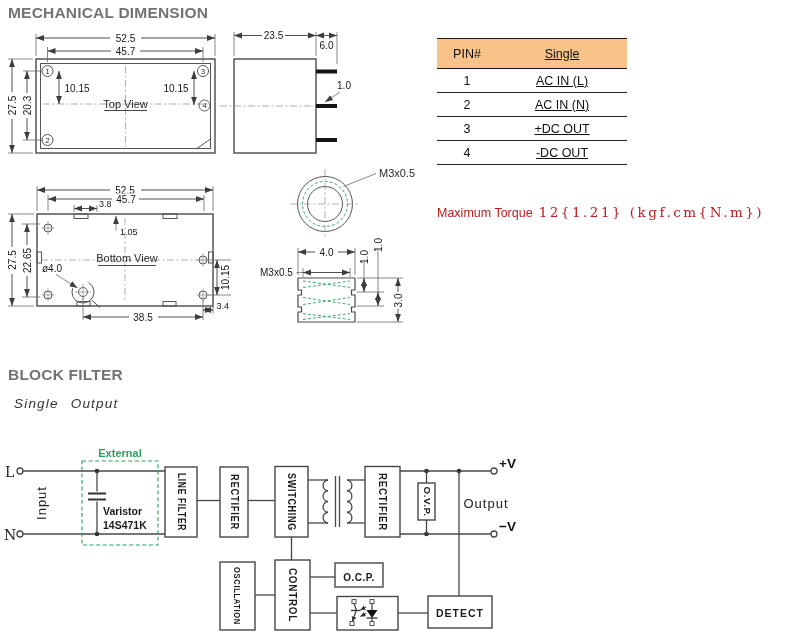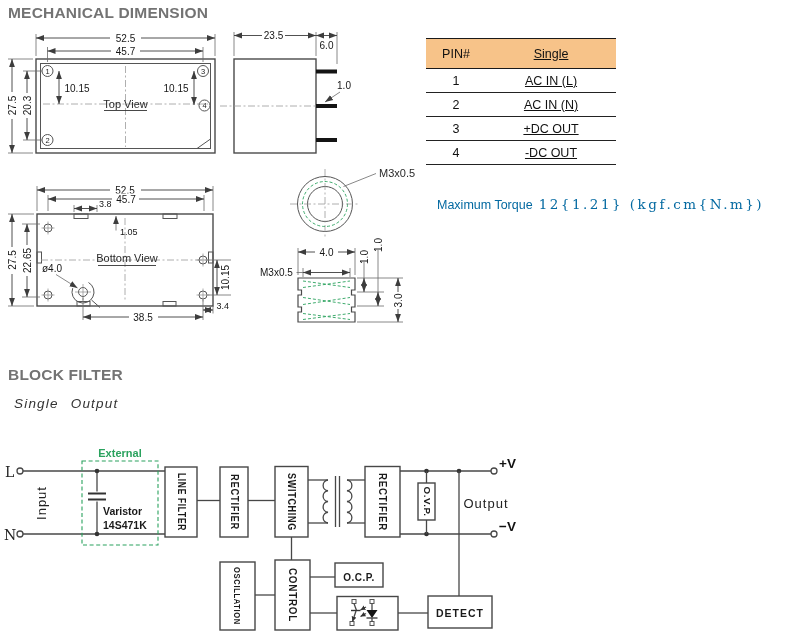--- a/index.html
+++ b/index.html
@@ -5,27 +5,27 @@
   html,body{margin:0;padding:0;}
   body{width:810px;height:640px;position:relative;background:#fff;font-family:"Liberation Sans",sans-serif;overflow:hidden;}
   .sec-title{position:absolute;left:8px;font-size:15.5px;font-weight:bold;color:#737373;letter-spacing:.2px;}
   #mech-title{top:4px;}
   #block-title{top:366px;}
   .subtitle{position:absolute;left:14px;top:396px;font-size:13.5px;color:#333;letter-spacing:1.2px;word-spacing:7px;font-style:italic;}
   svg{position:absolute;left:0;}
   #svg-mech{top:0;}
   #svg-block{top:430px;}
   
-  .pin-table{position:absolute;left:426px;top:38px;width:190px;color:#111;}
+  .pin-table{position:absolute;left:437px;top:38px;width:190px;color:#111;}
   .pt-h{display:flex;align-items:center;height:29px;background:#F7C389;border-top:1.4px solid #1a1a1a;border-bottom:1.4px solid #1a1a1a;font-size:12.5px;}
   .pt-r{display:flex;align-items:center;height:23px;border-bottom:1.2px solid #222;font-size:12.5px;}
   .c1{width:60px;text-align:center;}
   .c2{flex:1;text-align:center;text-decoration:underline;}
   
-  .torque{position:absolute;left:437px;top:196px;font-size:12.5px;color:#0369a1;}
+  .torque{position:absolute;left:437px;top:204px;font-size:12.5px;color:#b91c1c;}
   .torque .val{font-family:"DejaVu Serif",serif;font-size:13.5px;letter-spacing:2.5px;margin-left:6px;}
   
   .s1{stroke:#4a4a4a;stroke-width:1.4;fill:none}
   .s0{stroke:#555;stroke-width:1;fill:none}
   .dim{stroke:#3d3d3d;stroke-width:.9;fill:none;marker-start:url(#ar);marker-end:url(#ar)}
   .ext{stroke:#6a6a6a;stroke-width:.8;fill:none}
   .cl{stroke:#9a9a9a;stroke-width:.8;fill:none;stroke-dasharray:7 2.5 2 2.5}
   .cross{stroke:#8a8a8a;stroke-width:.7;fill:none}
   .dt{font-size:10px;fill:#161616}
   .dt11{font-size:11px;fill:#2a2a2a}

